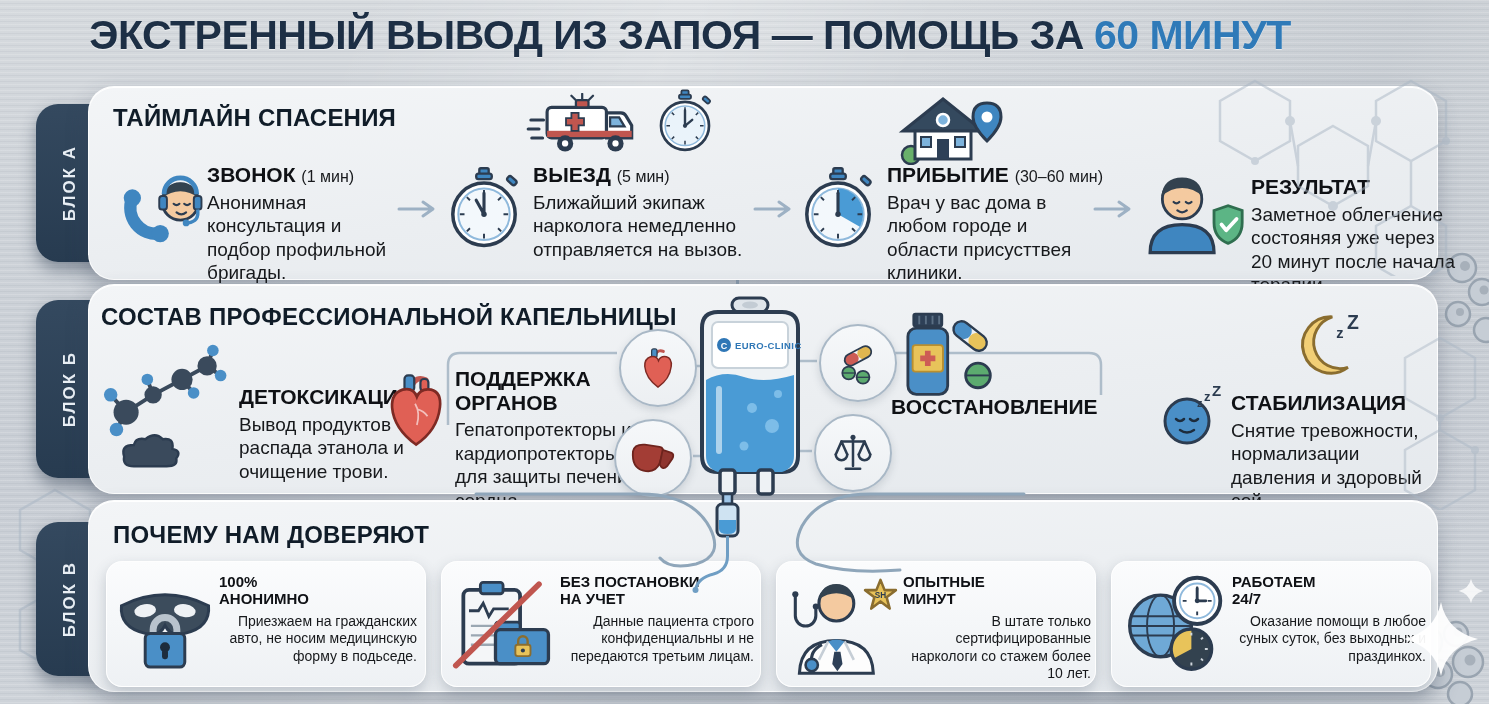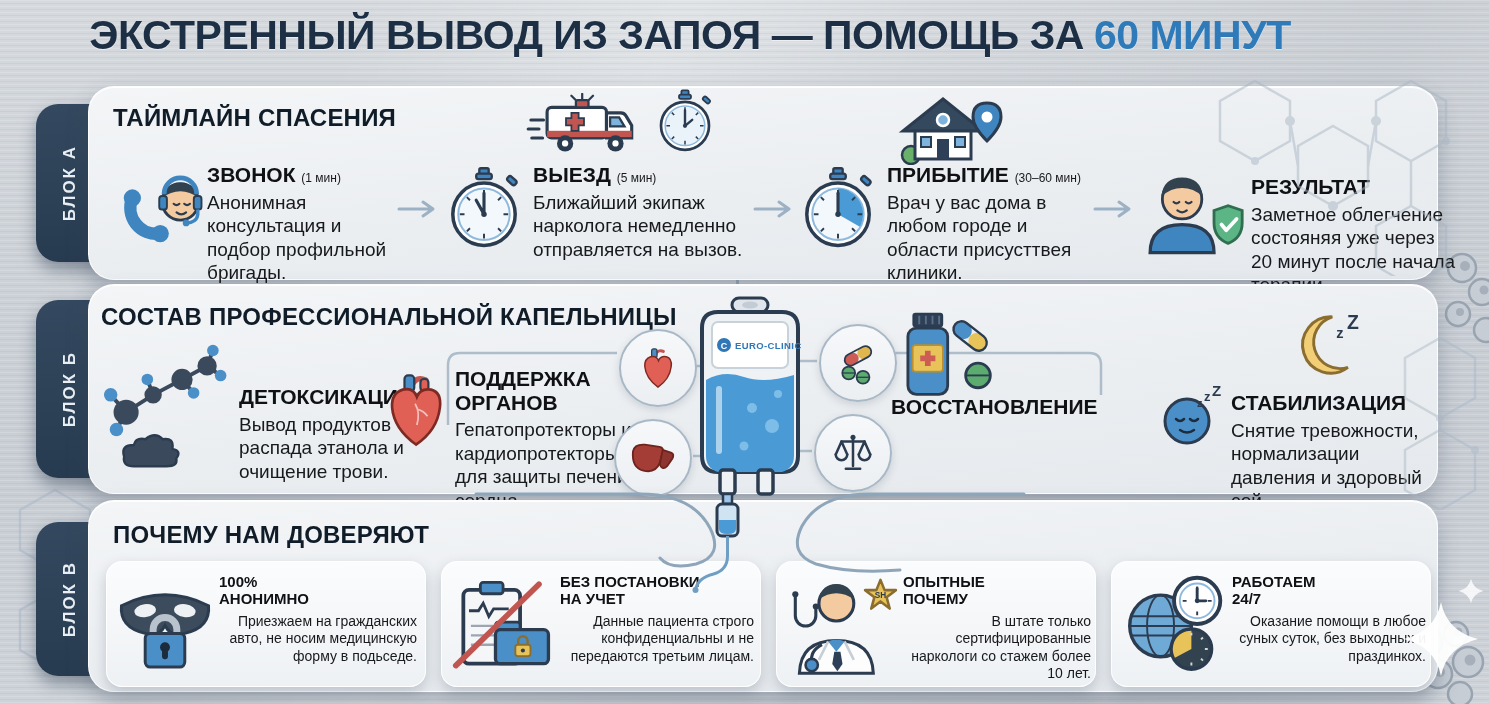--- a/index.html
+++ b/index.html
@@ -38,21 +38,21 @@
     z-index:1;
     display:flex;align-items:center;justify-content:center;
     padding-right:16px;box-sizing:border-box;
   }
   .tab span{
     writing-mode:vertical-rl;transform:rotate(180deg);
     color:#eaf0f6;font-weight:700;font-size:17px;letter-spacing:2px;white-space:nowrap;
   }
   .blockhead{font-size:24px;font-weight:700;letter-spacing:.2px;color:#101c28;z-index:4;}
   .stitle{font-size:21px;font-weight:700;color:#0f1115;line-height:1.12;}
-  .stitle .time{font-weight:400;font-size:12px;color:#17191c;}
+  .stitle .time{font-weight:400;font-size:16px;color:#17191c;}
   .sdesc{font-size:19px;line-height:1.24;color:#17191c;margin-top:4px;}
   .ctitle{font-size:15px;font-weight:700;color:#0f1115;line-height:1.12;}
   .cdesc{font-size:14px;line-height:1.26;color:#17191c;margin-top:5px;text-align:right;}
   .card{
     background:linear-gradient(180deg,#fbfcfd,#eef1f4);
     border:1px solid rgba(255,255,255,.9);
     border-radius:16px;
     box-shadow:0 6px 14px rgba(55,70,90,.25);
     z-index:3;
   }
@@ -495,21 +495,21 @@
       <path d="M44 67 l8 10 8 -10 q-8 -4 -16 0 z" fill="#4a8fc7"></path>
       <path d="M52 77 l4 0 2 12 -5 7 -5 -7 2 -12 z" fill="#2e4057"></path>
       <path d="M44 67 l-9 18 M60 67 l9 18" stroke="#c6ced6" stroke-width="2.5"></path>
       <path d="M38 70 q-12 6 -10 18" stroke="#2c3c50" stroke-width="3" fill="none"></path>
       <circle cx="28" cy="90" r="6" fill="#4a8fc7" stroke="#2c3c50" stroke-width="2.5"></circle>
       <path d="M95 7 L99 17 L110 17 L101 24 L104 35 L95 28 L86 35 L89 24 L80 17 L91 17 Z" fill="#e8c35a" stroke="#8a6d2f" stroke-width="2.5" stroke-linejoin="round"></path>
       <text x="95" y="25" font-size="8" font-weight="bold" fill="#2c3c50" text-anchor="middle" font-family="Liberation Sans,sans-serif">SH</text>
     </svg>
     <div class="abs" style="left:126px;top:12px;width:188px">
       <div class="ctitle">ОПЫТНЫЕ</div>
-      <div class="ctitle">ПОЧЕМУ</div>
+      <div class="ctitle">МИНУТ</div>
       <div class="cdesc" style="width:188px">В штате только сертифицированные наркологи со стажем более 10 лет.</div>
     </div>
   </div>
 
   <div class="abs card" style="left:1022px;top:60px;width:318px;height:124px">
     <svg class="abs" style="left:10px;top:12px" width="106" height="100" viewBox="0 0 110 100">
       <circle cx="40" cy="52" r="32" fill="#6fa9d6" stroke="#2c3c50" stroke-width="3.5"></circle>
       <ellipse cx="40" cy="52" rx="14" ry="32" fill="none" stroke="#2c3c50" stroke-width="2"></ellipse>
       <path d="M10 42 h60 M8 52 h64 M10 62 h60" stroke="#2c3c50" stroke-width="2"></path>
       <circle cx="78" cy="26" r="24" fill="#ffffff" stroke="#2c3c50" stroke-width="4"></circle>

